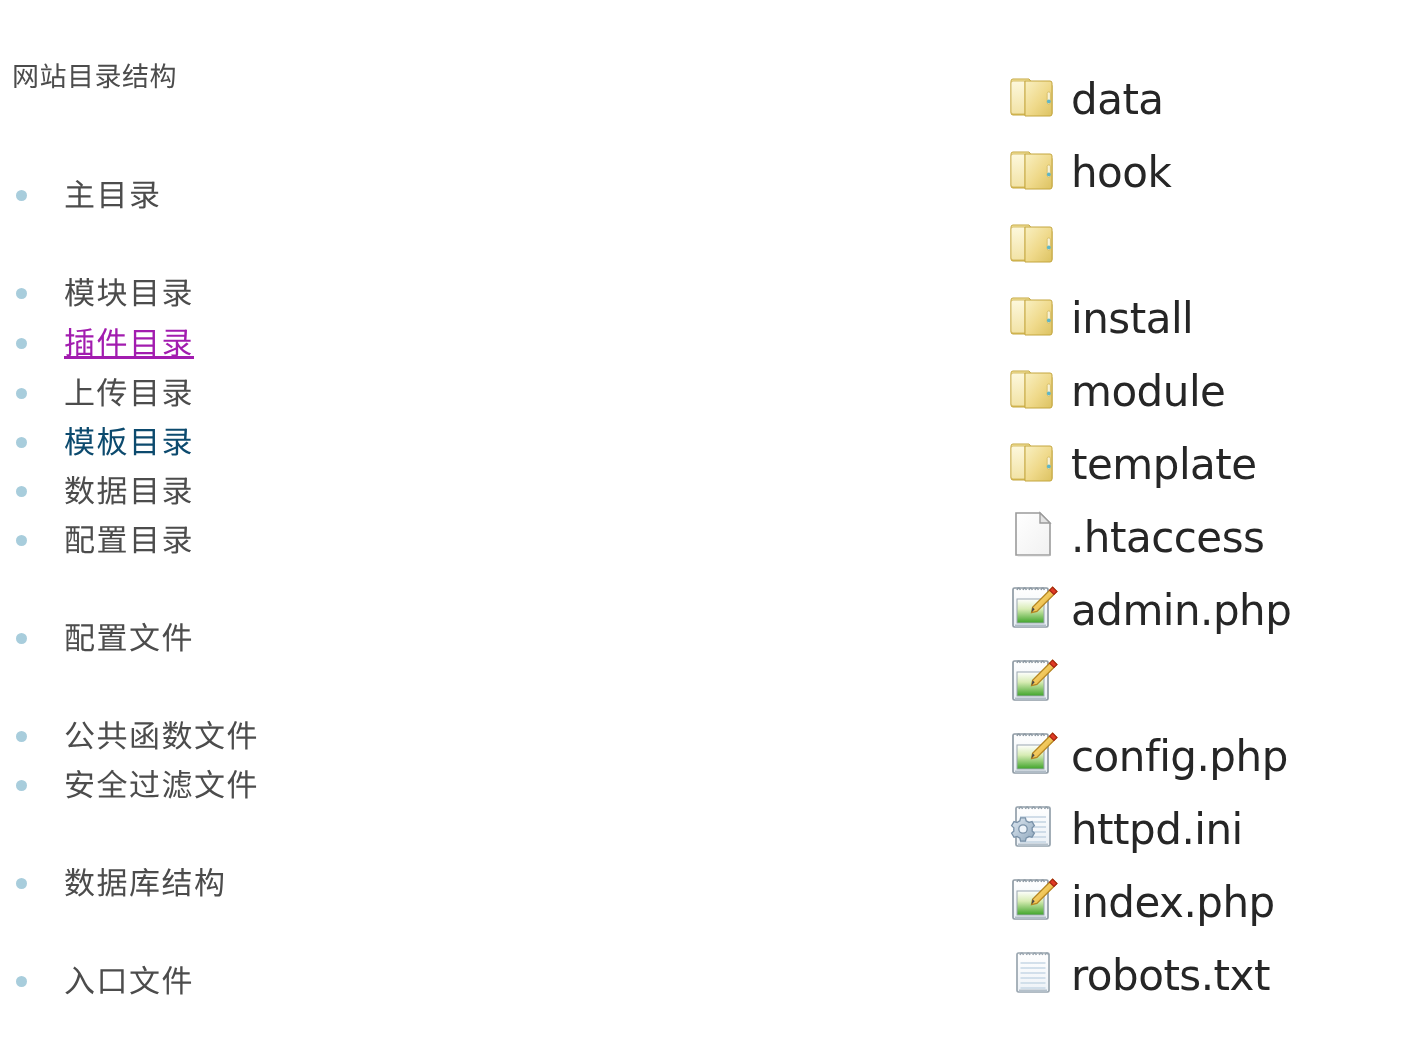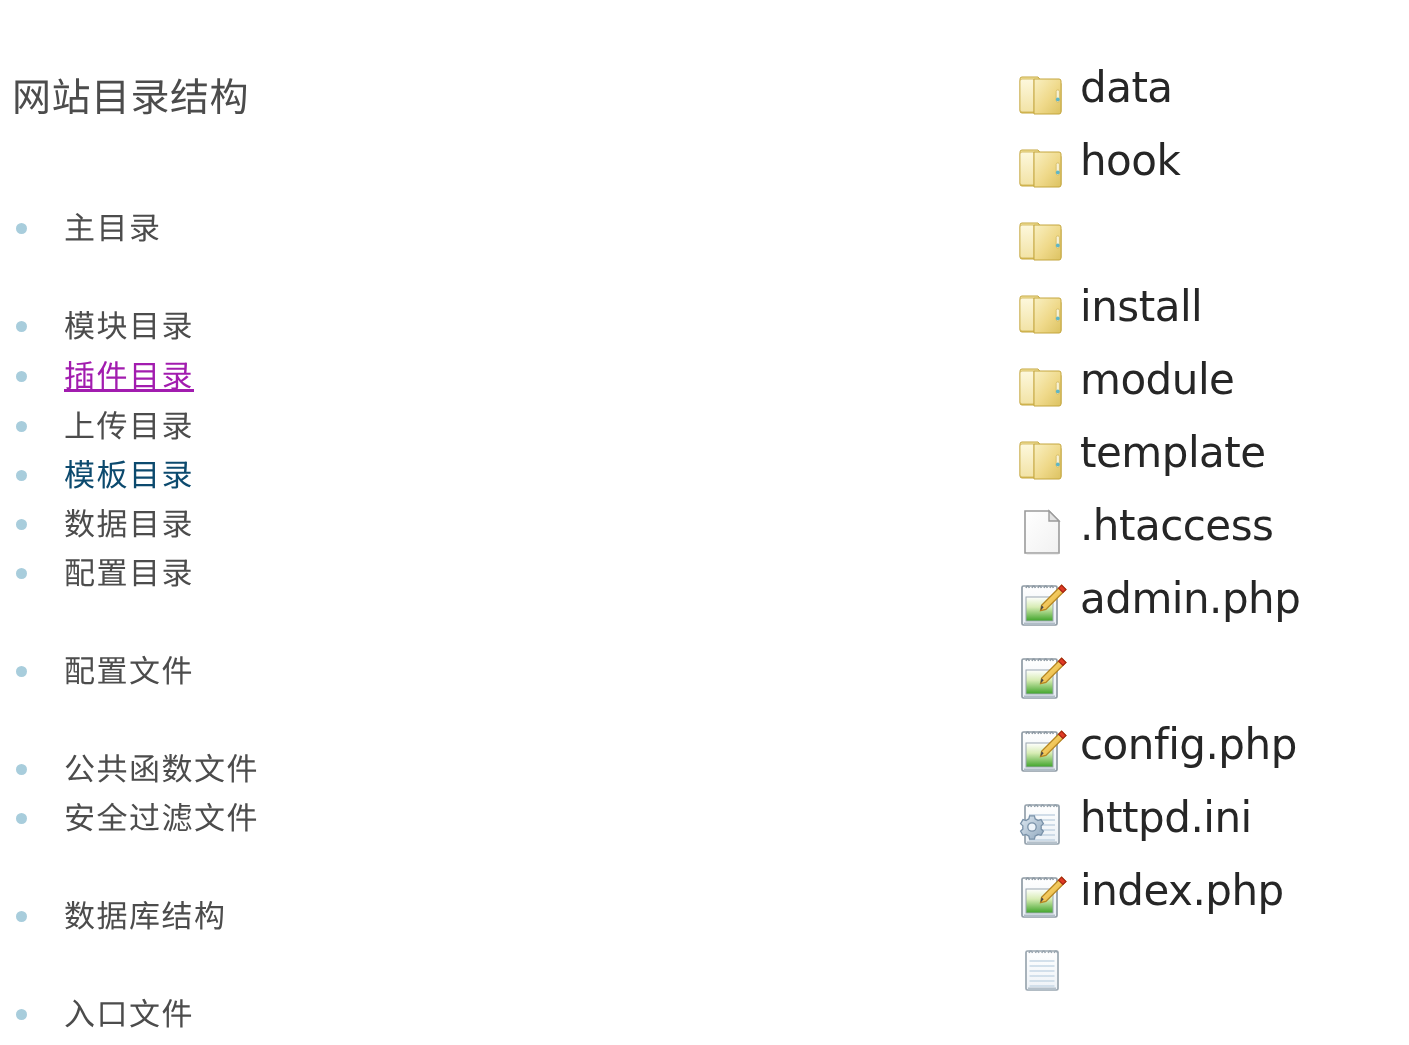--- a/index.html
+++ b/index.html
@@ -22,36 +22,35 @@
     position: absolute;
     left: 0;
     top: 0;
     width: 700px;
     height: 1045px;
   }
 
   #outline-title {
     position: absolute;
     left: 12px;
-    top: 78px;
-    font-size: 39px;
+    top: 64px;
+    font-size: 27px;
     line-height: 1;
     color: #4c4c4c;
     letter-spacing: 0.5px;
     white-space: nowrap;
   }
 
   .outline-item {
     position: absolute;
     left: 14px;
     display: flex;
     align-items: center;
     white-space: nowrap;
     height: 44px;
-    margin-top: 33px;
   }
   .outline-bullet {
     width: 11px;
     height: 11px;
     border-radius: 50%;
     background: #a8cddc;
     flex: 0 0 auto;
     margin-right: 37px;
     margin-left: 2px;
   }
@@ -65,26 +64,25 @@
   
   #filelist-panel {
     position: absolute;
     left: 1000px;
     top: 0;
     width: 409px;
     height: 1045px;
   }
   .file-row {
     position: absolute;
-    left: 16px;
+    left: 7px;
     display: flex;
-    align-items: flex-start;
+    align-items: flex-end;
     height: 62px;
     white-space: nowrap;
-    margin-top: 8px;
   }
   .file-icon {
     position: relative;
     width: 52px;
     height: 52px;
     flex: 0 0 auto;
     margin-right: 12px;
   }
   .file-icon svg { display: block; }
   .file-label {
@@ -539,15 +537,16 @@
               <line x1="13.5" y1="17" x2="38.5" y2="17"></line>
               <line x1="13.5" y1="22" x2="38.5" y2="22"></line>
               <line x1="13.5" y1="27" x2="38.5" y2="27"></line>
               <line x1="13.5" y1="32" x2="38.5" y2="32"></line>
               <line x1="13.5" y1="37" x2="38.5" y2="37"></line>
               <line x1="13.5" y1="42" x2="38.5" y2="42"></line>
             </g>
             <rect x="12" y="43.5" width="28" height="2.6" fill="#b4c0ca"></rect>
           </svg>
         </span>
+        <span class="file-label" style="color: rgb(38, 38, 38);">robots.txt</span>
       </div>
     </div>
 </div>
 
 </body></html>

